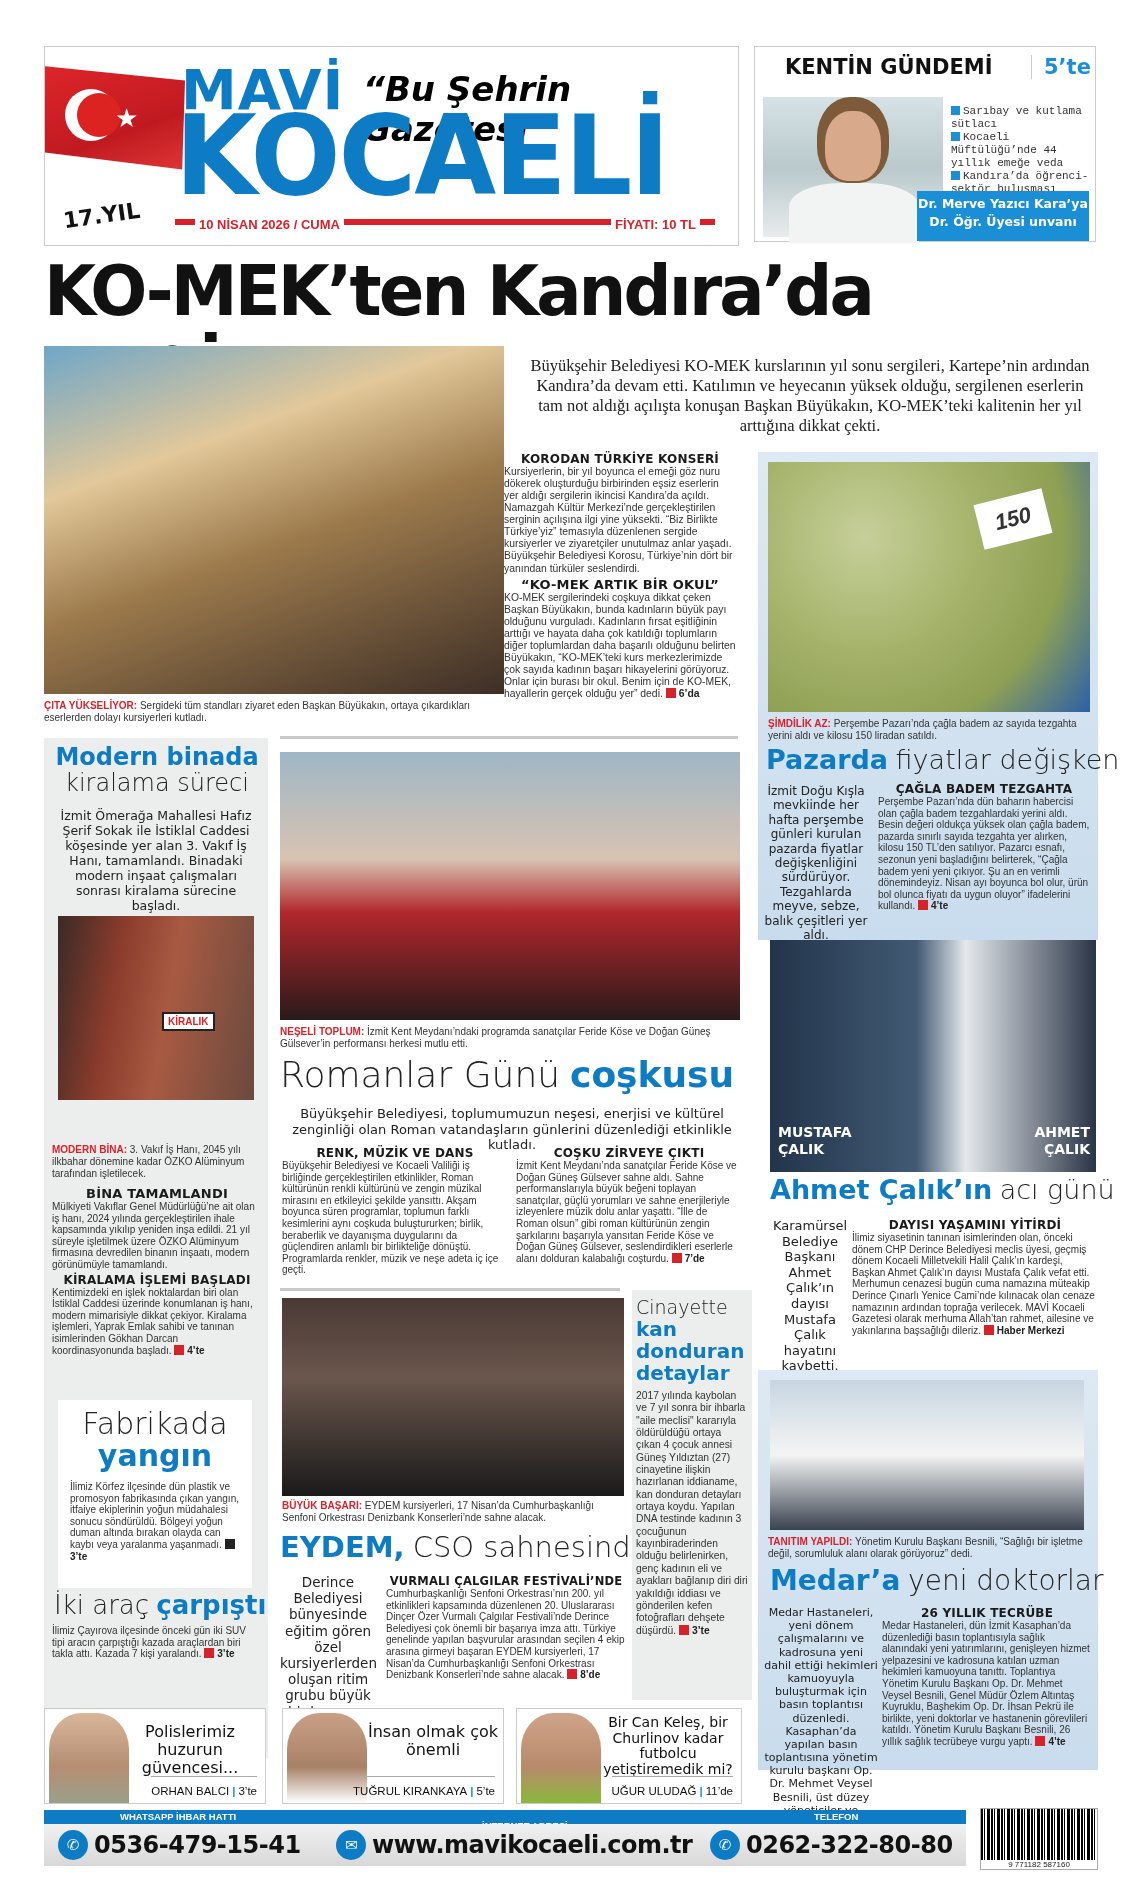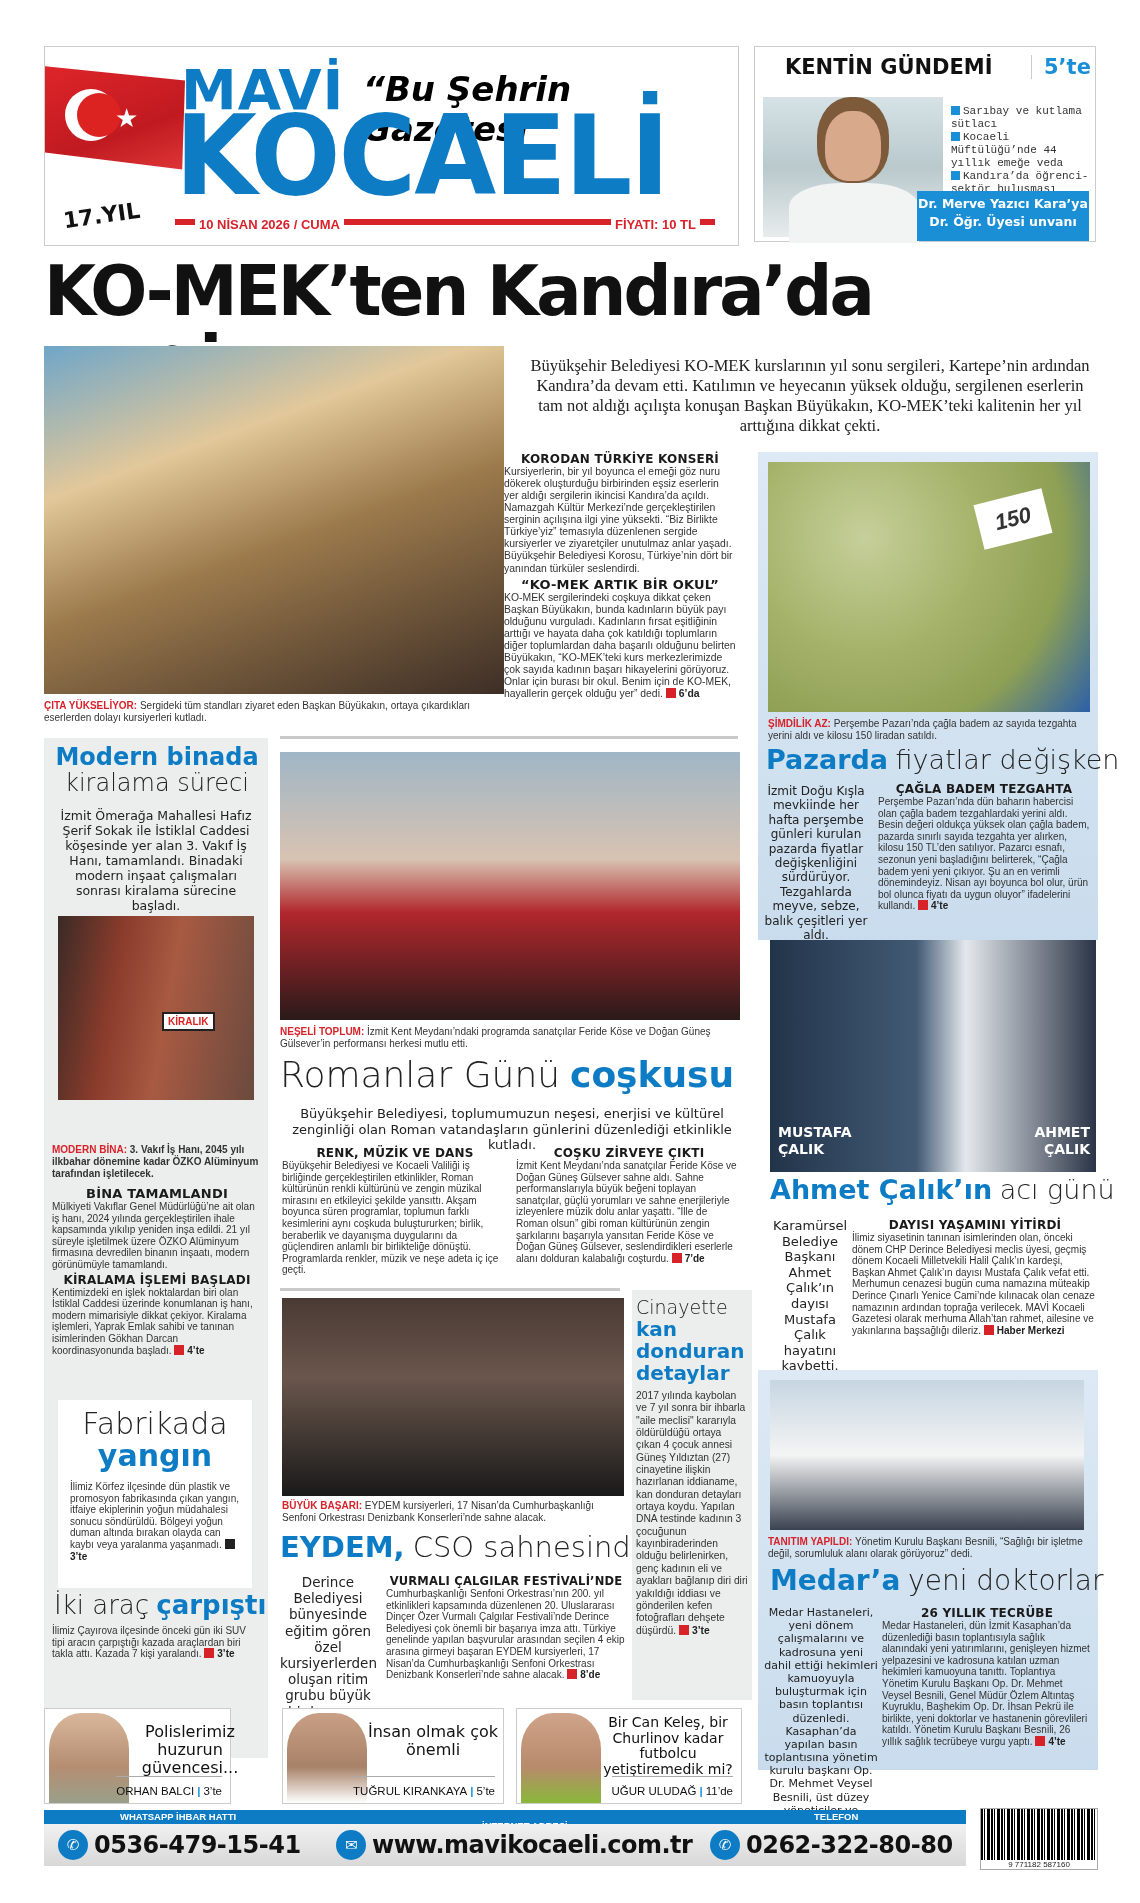--- a/index.html
+++ b/index.html
@@ -165,21 +165,21 @@
 
 <div id="modern" class="abs graybox">
   <div style="position:absolute;left:8px;top:6px;width:210px;text-align:center;font-size:24px;line-height:1.1;">
     <div class="h-bold">Modern binada</div>
     <div class="h-thin">kiralama süreci</div>
   </div>
   <div class="lead" style="position:absolute;left:10px;top:70px;width:204px;">İzmit Ömerağa Mahallesi Hafız Şerif Sokak ile İstiklal Caddesi köşesinde yer alan 3. Vakıf İş Hanı, tamamlandı. Binadaki modern inşaat çalışmaları sonrası kiralama sürecine başladı.</div>
   <div class="pic">
     <div style="position:absolute;left:104px;top:96px;background:#fff;color:#d22;font-weight:bold;font-size:10px;padding:2px 4px;border:2px solid #222;">KİRALIK</div>
   </div>
-  <div class="caption" style="position:absolute;left:8px;top:406px;width:210px;font-weight:bold;">
+  <div class="caption" style="position:absolute;left:8px;top:406px;width:210px;">
     <b>MODERN BİNA:</b> <span>3. Vakıf İş Hanı, 2045 yılı ilkbahar dönemine kadar ÖZKO Alüminyum tarafından işletilecek.</span>
   </div>
   <div style="position:absolute;left:8px;top:448px;width:210px;">
     <div class="sub-h" style="font-size:13px">BİNA TAMAMLANDI</div>
     <div class="body-txt" style="font-size:10px">Mülkiyeti Vakıflar Genel Müdürlüğü’ne ait olan iş hanı, 2024 yılında gerçekleştirilen ihale kapsamında yıkılıp yeniden inşa edildi. 21 yıl süreyle işletilmek üzere ÖZKO Alüminyum firmasına devredilen binanın inşaatı, modern görünümüyle tamamlandı.</div>
     <div class="sub-h" style="font-size:12px;margin-top:2px">KİRALAMA İŞLEMİ BAŞLADI</div>
     <div class="body-txt" style="font-size:10px"><span>Kentimizdeki en işlek noktalardan biri olan İstiklal Caddesi üzerinde konumlanan iş hanı, modern mimarisiyle dikkat çekiyor. Kiralama işlemleri, Yaprak Emlak sahibi ve tanınan isimlerinden Gökhan Darcan koordinasyonunda başladı.</span> <span class="sq"></span><span class="ref">4’te</span></div>
   </div>
 
   <div style="position:absolute;left:14px;top:662px;width:194px;height:188px;background:#fff;">
@@ -259,21 +259,21 @@
     <span class="h-bold">Medar’a</span>
     <span class="h-thin">yeni doktorlar</span>
   </div>
   <div class="lead" style="position:absolute;left:6px;top:236px;width:114px;font-size:11px;">Medar Hastaneleri, yeni dönem çalışmalarını ve kadrosuna yeni dahil ettiği hekimleri kamuoyuyla buluşturmak için basın toplantısı düzenledi. Kasaphan’da yapılan basın toplantısına yönetim kurulu başkanı Op. Dr. Mehmet Veysel Besnili, üst düzey yöneticiler ve doktorlar katıldı.</div>
   <div style="position:absolute;left:124px;top:236px;width:210px;">
     <div class="sub-h">26 YILLIK TECRÜBE</div>
     <div class="body-txt" style="font-size:10px"><span>Medar Hastaneleri, dün İzmit Kasaphan’da düzenlediği basın toplantısıyla sağlık alanındaki yeni yatırımlarını, genişleyen hizmet yelpazesini ve kadrosuna katılan uzman hekimleri kamuoyuna tanıttı. Toplantıya Yönetim Kurulu Başkanı Op. Dr. Mehmet Veysel Besnili, Genel Müdür Özlem Altıntaş Kuyruklu, Başhekim Op. Dr. İhsan Pekrü ile birlikte, yeni doktorlar ve hastanenin görevlileri katıldı. Yönetim Kurulu Başkanı Besnili, 26 yıllık sağlık tecrübeye vurgu yaptı.</span> <span class="sq"></span><span class="ref">4’te</span></div>
   </div>
 </div>
 
-<div class="col-card" style="left:44px;width:187px;">
+<div class="col-card" style="left:44px;width:222px;">
   <div class="face"></div>
   <div class="title" style="left:70px;top:14px;width:150px;">Polislerimiz huzurun güvencesi...</div>
   <div class="author"><span>ORHAN BALCI</span><b>|</b><span>3’te</span></div>
 </div>
 <div class="col-card" style="left:282px;width:222px;">
   <div class="face" style="background:linear-gradient(180deg,#c9a086,#a88268 60%,#fff);"></div>
   <div class="title" style="left:80px;top:14px;width:140px;">İnsan olmak çok önemli</div>
   <div class="author"><span>TUĞRUL KIRANKAYA</span><b>|</b><span>5’te</span></div>
 </div>
 <div class="col-card" style="left:516px;width:226px;">

